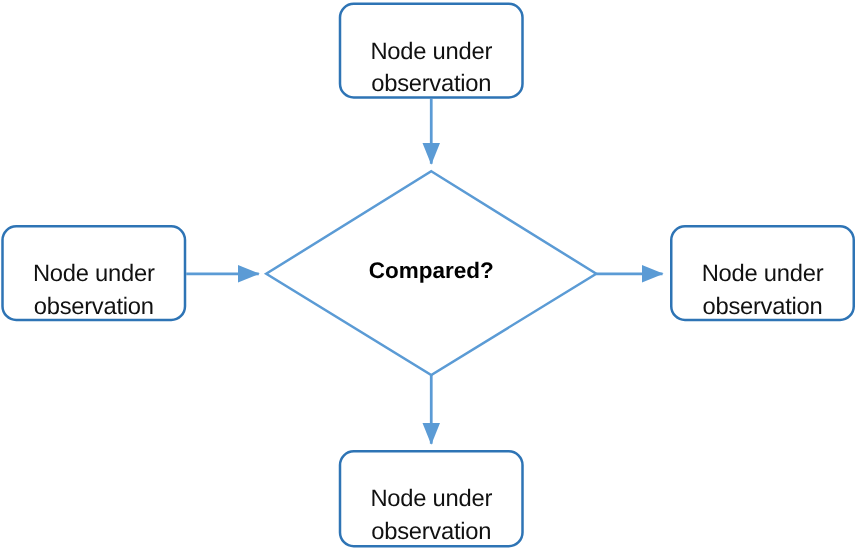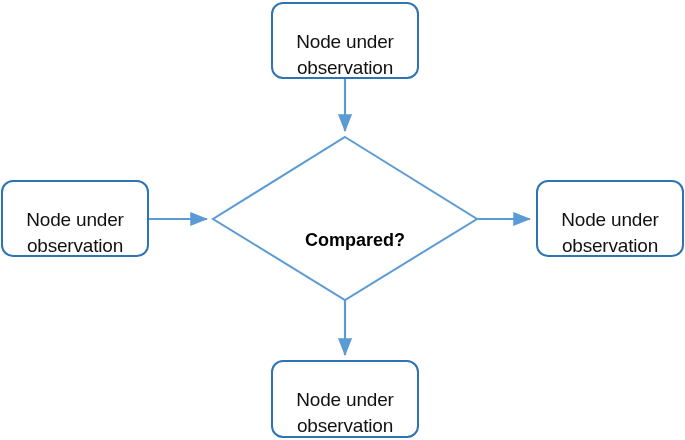--- a/index.html
+++ b/index.html
@@ -63,30 +63,29 @@
     height: 77px;
   }
   #node-bottom {
     left: 271px;
     top: 360px;
     width: 148px;
     height: 78px;
   }
   #decision-label {
     position: absolute;
-    left: 255px;
+    left: 245px;
     top: 206px;
     width: 200px;
     text-align: center;
     font-family: "Liberation Sans", sans-serif;
     font-size: 18px;
     font-weight: bold;
     color: #000000;
     z-index: 3;
-    margin-top: 24px;
   }
 </style>
 </head>
 <body>
 
 <div id="canvas">
 
   <svg id="edges" viewBox="0 0 685 440" width="685" height="440" xmlns="http://www.w3.org/2000/svg">
     <defs>
       <marker id="arrowhead" markerWidth="9" markerHeight="9" refX="7.6" refY="3.2" orient="auto" markerUnits="strokeWidth">

